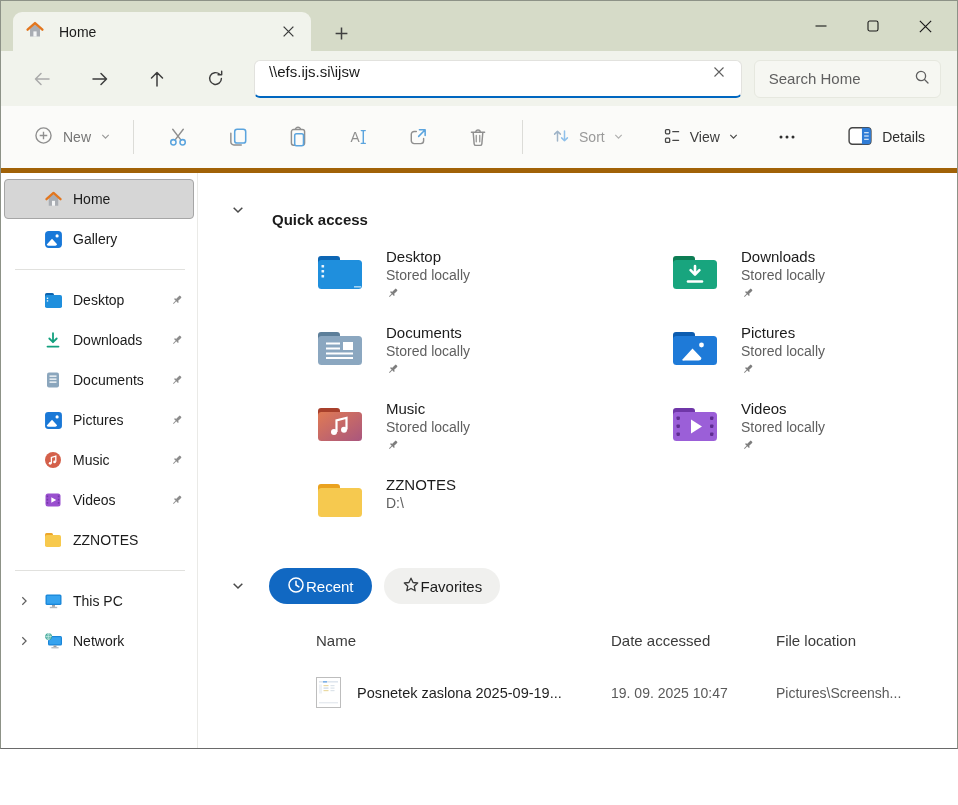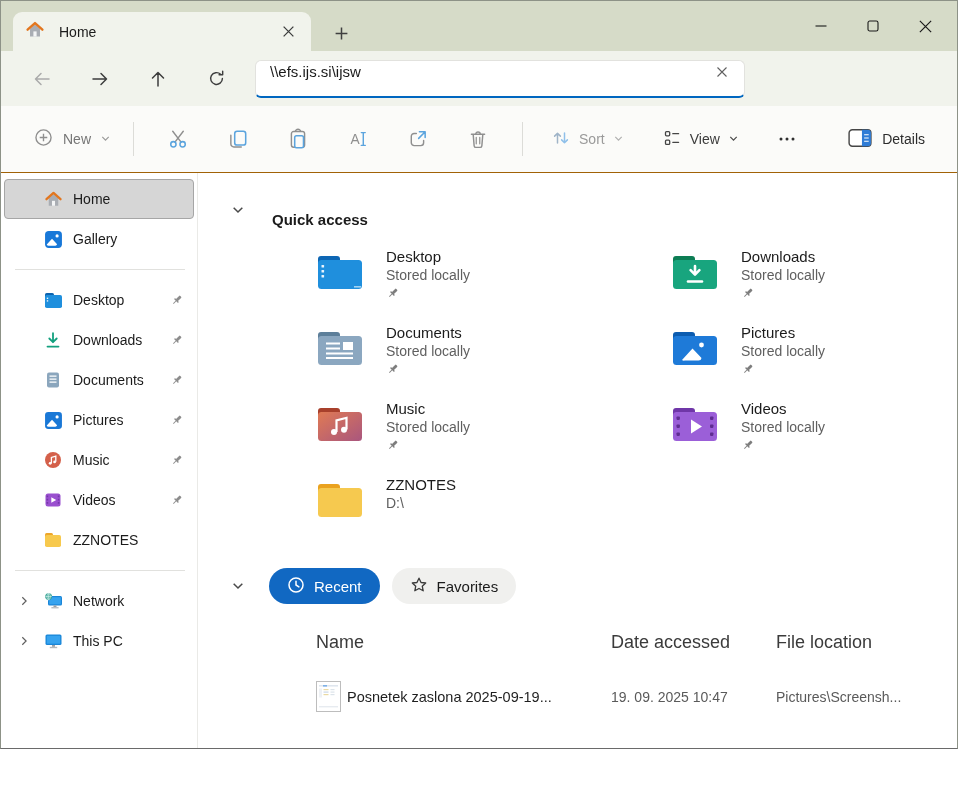--- a/index.html
+++ b/index.html
@@ -19,21 +19,21 @@
   .navbar { height:55px; background:#f1f3ec; display:flex; align-items:center; padding:0 16px 0 12px; flex:none; }
   .nav-btn { width:58px; height:38px; display:flex; align-items:center; justify-content:center; border-radius:5px; }
   .addressbar { width:490px; height:38px; background:#fff; border:1px solid #e2e2de; border-bottom:2px solid #0067c0; border-radius:6px; margin-left:10px; display:flex; align-items:center; padding:0 8px 13px 14px; }
   .addressbar input { flex:1; border:none; outline:none; font-size:15px; color:#1a1a1a; background:transparent; font-family:"Liberation Sans", sans-serif; }
   .addr-clear { width:28px; height:28px; display:flex; align-items:center; justify-content:center; border-radius:4px; }
   .searchbox { width:188px; height:38px; background:#f6f7f2; border:1px solid #e6e8df; border-radius:6px; margin-left:12px; display:flex; align-items:center; padding:0 10px 0 14px; }
   .searchbox input { flex:1; width:80px; border:none; outline:none; font-size:15px; color:#1a1a1a; background:transparent; font-family:"Liberation Sans", sans-serif; }
   .searchbox input::placeholder { color:#5f5f5f; }
 
   
-  .toolbar { height:67px; background:#fbfbf9; border-bottom:1px solid #a16207; display:flex; align-items:center; padding:0 24px; flex:none; }
+  .toolbar { height:67px; background:#fbfbf9; border-bottom:5px solid #a16207; display:flex; align-items:center; padding:0 24px; flex:none; }
   .tb-new { display:flex; align-items:center; gap:9px; color:#767676; font-size:14px; padding:6px 8px; border-radius:5px; }
   .tb-divider { width:1px; height:34px; background:#dcdcd8; margin:0 14px; }
   .tb-icon-btn { width:60px; height:44px; display:flex; align-items:center; justify-content:center; border-radius:5px; }
   .tb-group { display:flex; align-items:center; gap:8px; font-size:14px; padding:6px 10px; border-radius:5px; }
   .tb-sort { color:#9a9a9a; margin-left:4px; }
   .tb-view { color:#3c3c3c; margin-left:18px;text-align:right; }
   .tb-more { margin-left:18px; width:40px; height:40px; display:flex; align-items:center; justify-content:center; }
   .tb-details { margin-left:auto; display:flex; align-items:center; gap:10px; color:#2c2c2c; font-size:14px; padding:6px 8px; }
 
   
@@ -54,28 +54,28 @@
 
   .qa-grid { display:grid; grid-template-columns:355px 355px; margin-left:118px; margin-top:20px; row-gap:14px; }
   .tile { display:flex; gap:22px; height:62px; }
   .tile-icon { width:48px; height:44px; flex:none; margin-top:2px; }
   .tile-text { display:flex; flex-direction:column; }
   .tile-name { font-size:15px; color:#1b1b1b; }
   .tile-sub { font-size:14px; color:#5f5f5f; margin-top:2px; }
   .tile-pin { margin-top:3px; height:14px; }
 
   .pills-row { display:flex; align-items:center; margin-left:28px; margin-top:30px; }
-  .pill { height:36px; border-radius:18px; display:flex; align-items:center; gap:9px; padding:0 18px; font-size:15px; }
+  .pill { height:36px; border-radius:18px; display:flex; align-items:center; gap:1px; padding:0 18px; font-size:15px; }
   .pill-recent { background:#1168c2; color:#fff; margin-left:19px; }
   .pill-fav { background:#f0f0ee; color:#1b1b1b; margin-left:12px; }
 
   .recent-table { margin-left:118px; margin-top:28px; }
-  .rt-head { display:grid; grid-template-columns:295px 165px auto; font-size:18px; color:#3b3b3b; }
+  .rt-head { display:grid; grid-template-columns:295px 165px auto; font-size:15px; color:#3b3b3b; }
   .rt-row { display:grid; grid-template-columns:295px 165px auto; margin-top:28px; align-items:center; }
-  .rt-name { display:flex; align-items:center; gap:6px; font-size:14.5px; color:#1f1f1f; }
+  .rt-name { display:flex; align-items:center; gap:16px; font-size:14.5px; color:#1f1f1f; }
   .rt-cell { font-size:14px; color:#5a5a5a; }
   .thumb { width:25px; height:31px; border:1px solid #bdbdbd; background:#fff; flex:none; }
 </style>
 </head>
 <body>
 
 <div class="window">
 
   <div class="titlebar">
     <div class="tab">
@@ -137,20 +137,29 @@
       <svg width="19" height="19" viewBox="0 0 20 20">
           <path d="M16.2 10 a6.2 6.2 0 1 1 -1.9 -4.45" stroke="#3d3d3d" stroke-width="1.5" fill="none" stroke-linecap="round"></path>
           <path d="M16.5 2.3 v3.8 h-3.8" stroke="#3d3d3d" stroke-width="1.5" fill="none" stroke-linecap="round" stroke-linejoin="round"></path>
         </svg>
     </span>
     <div class="addressbar">
       <input type="text" value="\\efs.ijs.si\ijsw" style="">
       <span class="addr-clear">
         <svg width="12" height="12" viewBox="0 0 12 12">
             <path d="M1.5 1.5 L10.5 10.5 M10.5 1.5 L1.5 10.5" stroke="#5f5f5f" stroke-width="1.1"></path>
+          </svg>
+      </span>
+    </div>
+    <div class="searchbox">
+      <input type="text" placeholder="Search Home" style="">
+      <span>
+        <svg width="16" height="16" viewBox="0 0 16 16">
+            <circle cx="7" cy="7" r="4.6" stroke="#5f5f5f" stroke-width="1.3" fill="none"></circle>
+            <path d="M10.5 10.5 L14 14" stroke="#5f5f5f" stroke-width="1.3" stroke-linecap="round"></path>
           </svg>
       </span>
     </div>
   </div>
 
   <div class="toolbar">
     <span class="tb-new">
       <span>
         <svg width="21" height="21" viewBox="0 0 20 20">
             <circle cx="10" cy="10" r="7.2" stroke="#8f8f8f" stroke-width="1.3" fill="none"></circle>
@@ -425,47 +434,47 @@
       <div class="side-divider"></div>
 
       <div class="side-item">
         <span class="chev-slot">
           <svg width="12" height="12" viewBox="0 0 12 12">
               <path d="M4.3 2.3 L8.1 6 L4.3 9.7" stroke="#5f5f5f" stroke-width="1.2" fill="none"></path>
             </svg>
         </span>
         <span class="s-icon">
           <svg width="19" height="18" viewBox="0 0 19 18">
+              <rect x="1.5" y="2.5" width="16" height="10.5" rx="1.5" fill="#1a86d8"></rect>
+              <rect x="2.8" y="3.8" width="13.4" height="7.9" fill="#36a3ef"></rect>
+              <rect x="8" y="13" width="3" height="1.8" fill="#9aa0a6"></rect>
+              <rect x="5.8" y="14.8" width="7.4" height="1.4" fill="#b4b9be"></rect>
+            </svg>
+        </span>
+        <span class="s-label">This PC</span>
+      </div>
+
+      <div class="side-item">
+        <span class="chev-slot">
+          <svg width="12" height="12" viewBox="0 0 12 12">
+              <path d="M4.3 2.3 L8.1 6 L4.3 9.7" stroke="#5f5f5f" stroke-width="1.2" fill="none"></path>
+            </svg>
+        </span>
+        <span class="s-icon">
+          <svg width="19" height="18" viewBox="0 0 19 18">
               <rect x="4" y="4" width="14" height="9.5" rx="1.5" fill="#1a86d8"></rect>
               <rect x="5.2" y="5.2" width="11.6" height="7.1" fill="#36a3ef"></rect>
               <rect x="9.5" y="13.5" width="3" height="1.6" fill="#9aa0a6"></rect>
               <rect x="7.4" y="15.1" width="7.2" height="1.3" fill="#b4b9be"></rect>
               <circle cx="4.6" cy="4.6" r="3.4" fill="#2f9f8f"></circle>
               <path d="M1.4 4.6 h6.4 M4.6 1.4 v6.4" stroke="#d9f2ee" stroke-width="0.7"></path>
               <ellipse cx="4.6" cy="4.6" rx="1.7" ry="3.2" stroke="#d9f2ee" stroke-width="0.7" fill="none"></ellipse>
             </svg>
         </span>
         <span class="s-label">Network</span>
-      </div>
-
-      <div class="side-item">
-        <span class="chev-slot">
-          <svg width="12" height="12" viewBox="0 0 12 12">
-              <path d="M4.3 2.3 L8.1 6 L4.3 9.7" stroke="#5f5f5f" stroke-width="1.2" fill="none"></path>
-            </svg>
-        </span>
-        <span class="s-icon">
-          <svg width="19" height="18" viewBox="0 0 19 18">
-              <rect x="1.5" y="2.5" width="16" height="10.5" rx="1.5" fill="#1a86d8"></rect>
-              <rect x="2.8" y="3.8" width="13.4" height="7.9" fill="#36a3ef"></rect>
-              <rect x="8" y="13" width="3" height="1.8" fill="#9aa0a6"></rect>
-              <rect x="5.8" y="14.8" width="7.4" height="1.4" fill="#b4b9be"></rect>
-            </svg>
-        </span>
-        <span class="s-label">This PC</span>
       </div>
 
     </div>
 
     <div class="main">
 
       <div class="section-head">
         <span class="sec-chev">
           <svg width="14" height="14" viewBox="0 0 12 12">
               <path d="M2.3 4 L6 7.7 L9.7 4" stroke="#4a4a4a" stroke-width="1.3" fill="none"></path>

